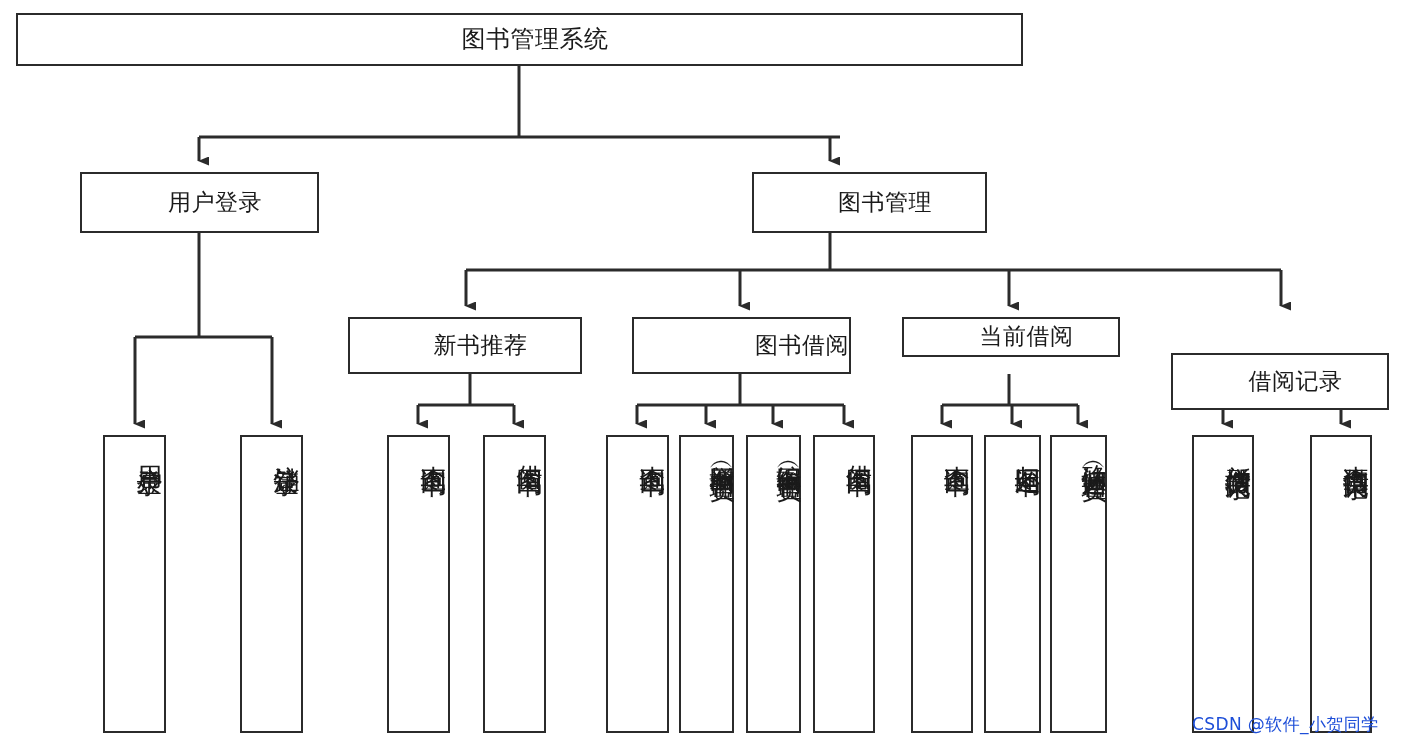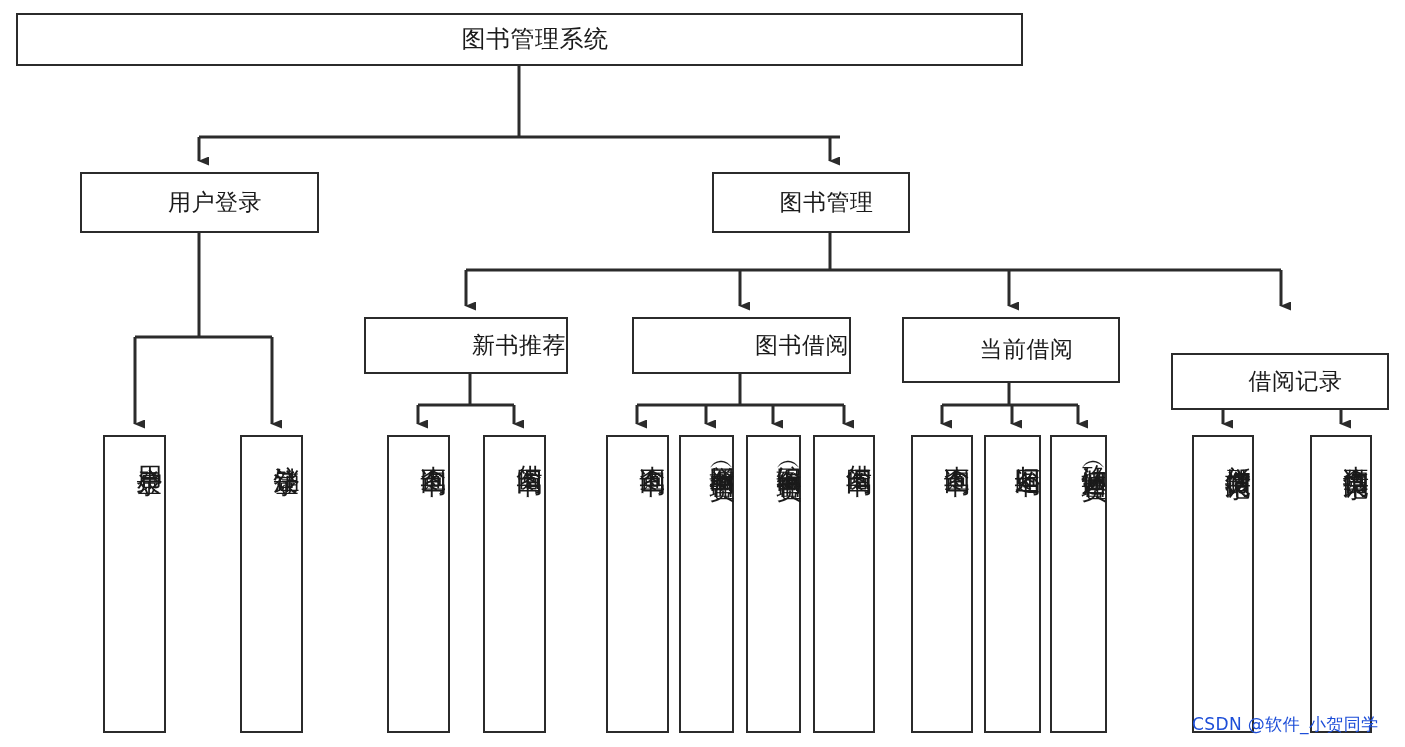--- a/index.html
+++ b/index.html
@@ -127,31 +127,31 @@
     </g>
   </svg>
 
   <div class="node h root" style="left:16px;top:13px;width:1007px;height:53px;">
     <span class="label">图书管理系统</span>
   </div>
 
   <div class="node h" style="left:80px;top:172px;width:239px;height:61px;">
     <span class="label">用户登录</span>
   </div>
-  <div class="node h" style="left:712px;top:172px;width:198px;height:61px;align-items:center;">
+  <div class="node h" style="left:752px;top:172px;width:235px;height:61px;align-items:center;">
     <span class="label">图书管理</span>
   </div>
 
-  <div class="node h" style="left:364px;top:317px;width:204px;height:57px;justify-content:flex-end;">
+  <div class="node h" style="left:348px;top:317px;width:234px;height:57px;">
     <span class="label">新书推荐</span>
   </div>
   <div class="node h" style="left:632px;top:317px;width:219px;height:57px;justify-content:flex-end;">
     <span class="label">图书借阅</span>
   </div>
-  <div class="node h" style="left:902px;top:317px;width:218px;height:66px;">
+  <div class="node h" style="left:902px;top:317px;width:218px;height:40px;">
     <span class="label">当前借阅</span>
   </div>
   <div class="node h" style="left:1171px;top:317px;width:218px;height:57px;margin-top:36px;">
     <span class="label">借阅记录</span>
   </div>
 
   <div class="node v" style="left:103px;top:435px;width:63px;height:298px;">
     <span class="label">用户登录</span>
   </div>
   <div class="node v" style="left:240px;top:435px;width:63px;height:298px;">

